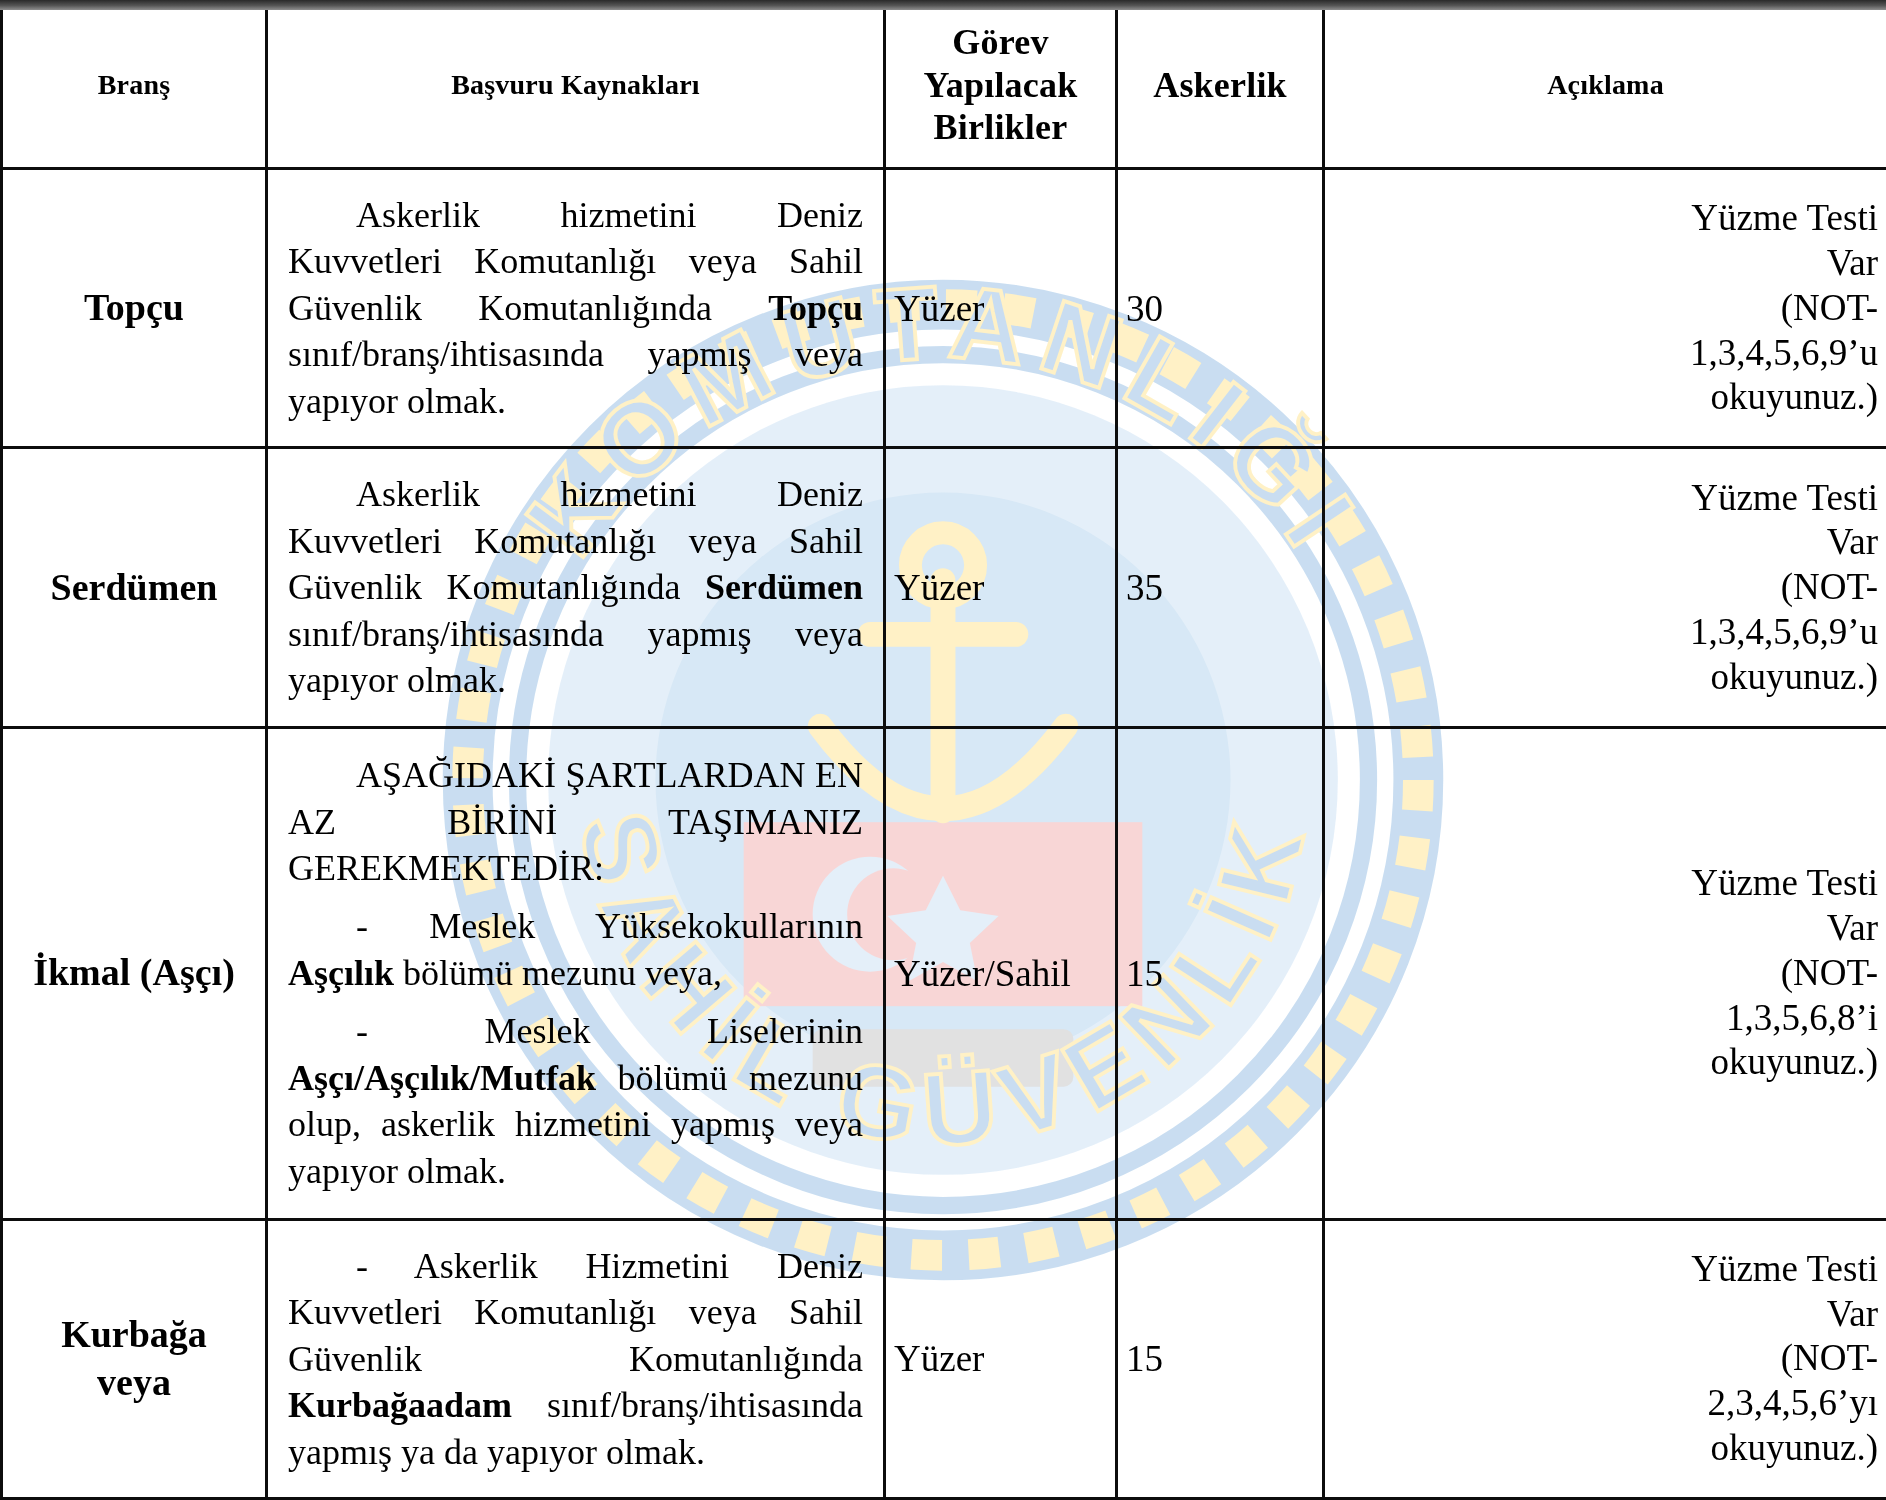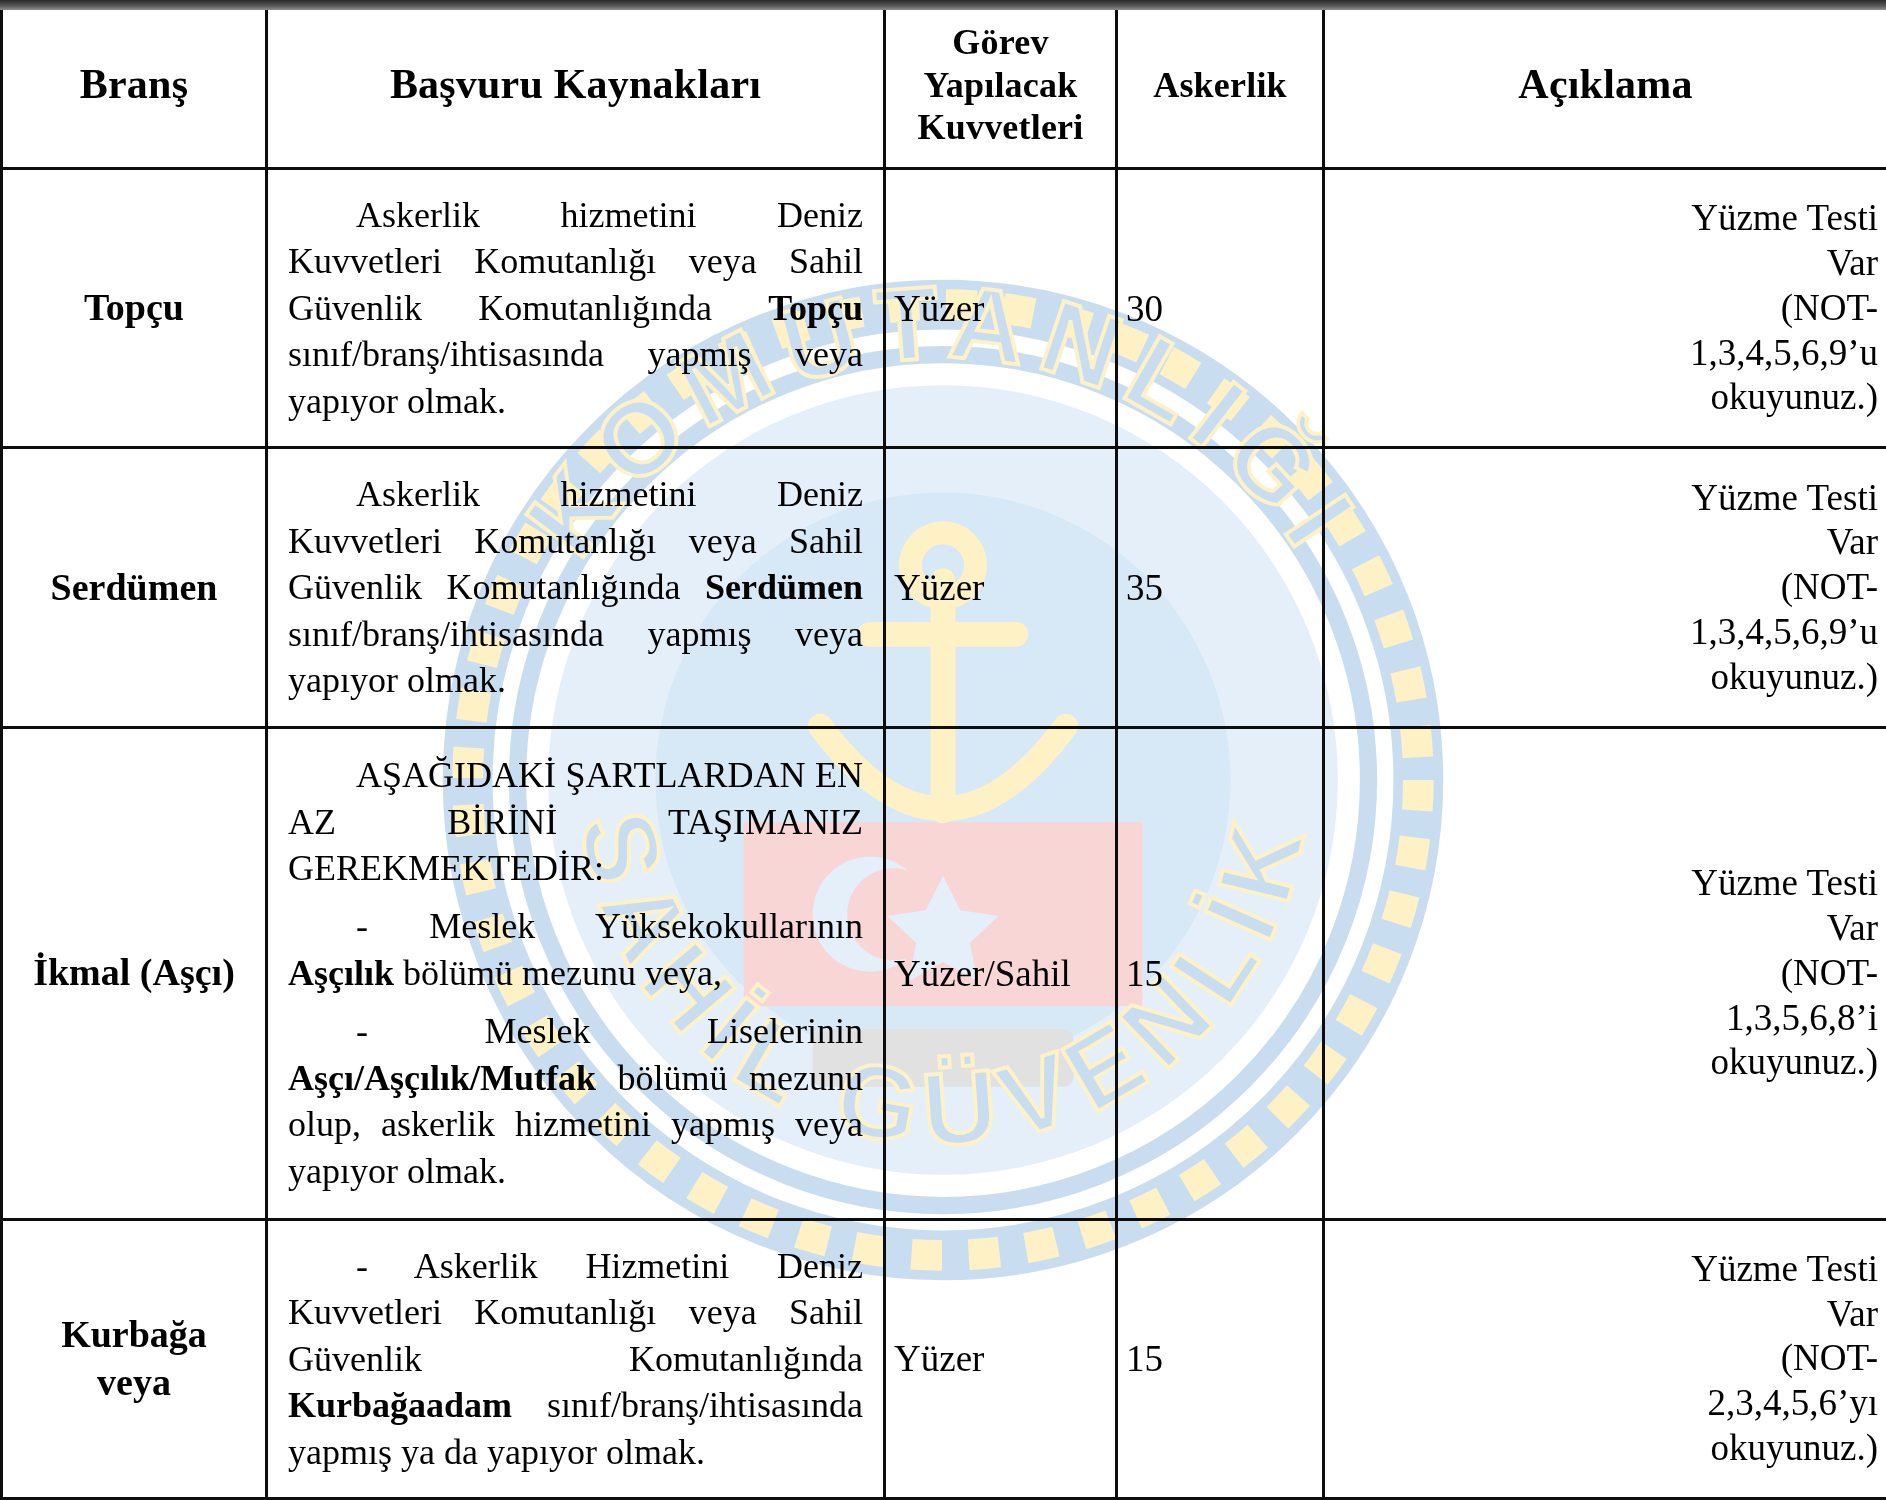--- a/index.html
+++ b/index.html
@@ -58,21 +58,21 @@
   col.c-gorev   { width: 232px; }
   col.c-kont    { width: 207px; }
   col.c-acik    { width: 564px; }
 
   
   thead th {
     background: #b3b3b3;
     height: 148px;
     text-align: center;
     font-weight: bold;
-    font-size: 42px;
+    font-size: 28px;
     line-height: 1.18;
     letter-spacing: 0.2px;
     color: #000;
   }
   thead th.narrow { font-size: 36px; }
 
   
   td.brans {
     text-align: center;
     font-weight: bold;
@@ -175,21 +175,21 @@
       <col class="c-kont">
         <col class="c-acik">
     </colgroup>
     <thead>
       <tr>
         <th>Branş</th>
         <th>Başvuru Kaynakları</th>
         <th class="narrow">
           <span>Görev</span><br>
           <span>Yapılacak</span><br>
-          <span>Kuvvetleri</span>
+          <span>Birlikler</span>
         </th>
         <th class="narrow">Askerlik</th>
         <th>Açıklama</th>
       </tr>
     </thead>
     <tbody>
 
       <tr class="row-topcu">
         <td class="brans">Topçu</td>
         <td class="kaynak">

